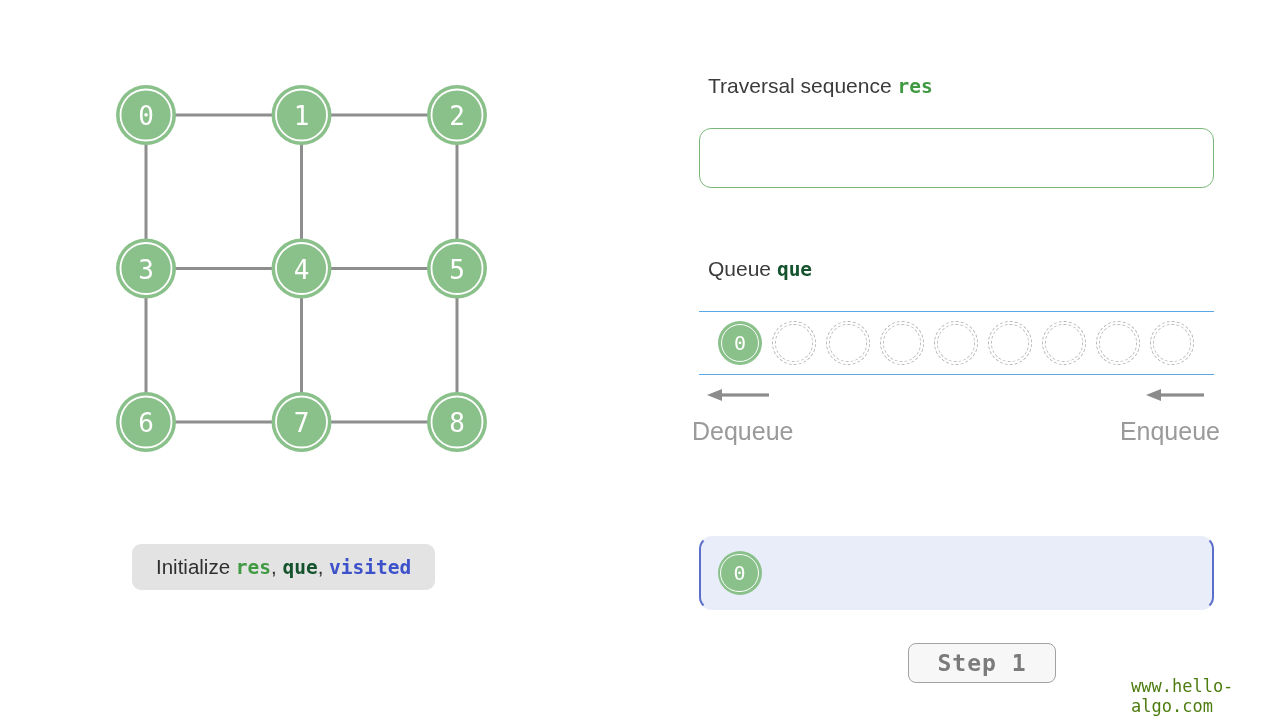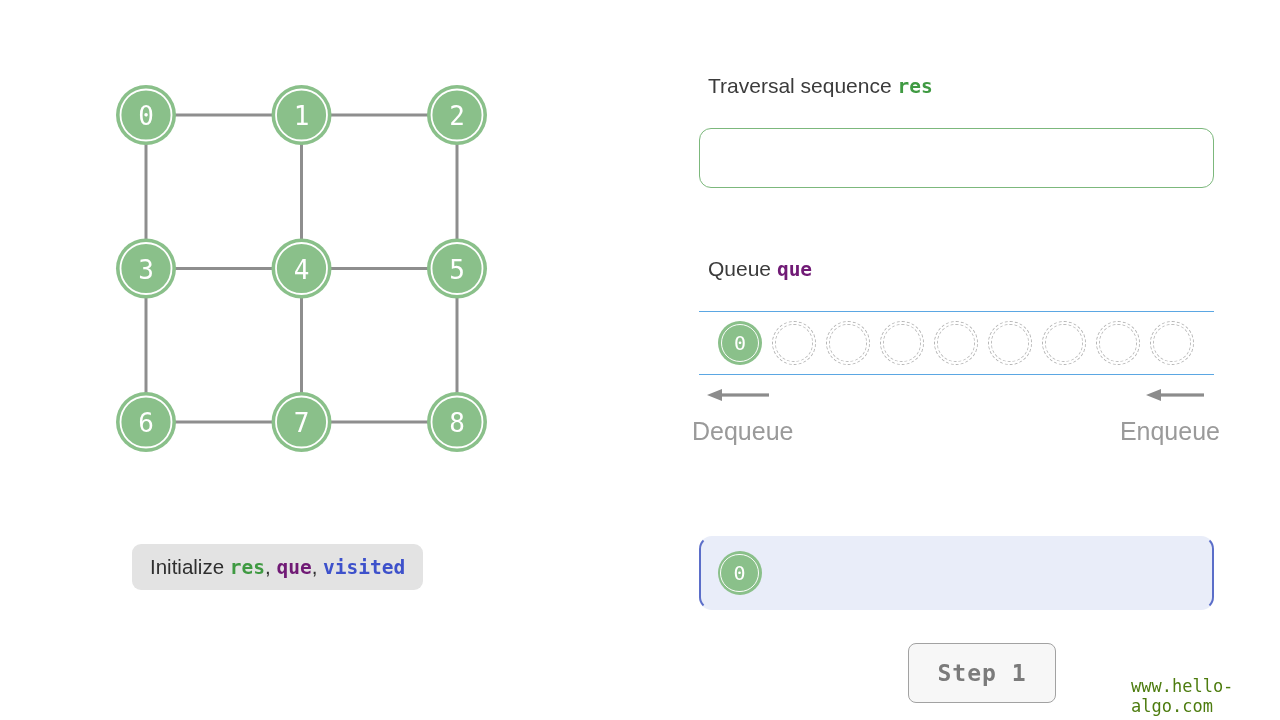--- a/index.html
+++ b/index.html
@@ -2,29 +2,29 @@
 <html><head>
 <meta charset="utf-8">
 <style>
   * { margin:0; padding:0; box-sizing:border-box; }
   html, body { width:1280px; height:720px; background:#ffffff;
                font-family:"Liberation Sans", sans-serif; overflow:hidden; }
   .stage { position:absolute; left:0; top:0; width:1280px; height:720px; background:#ffffff; }
 
   .mono { font-family:"DejaVu Sans Mono", monospace; font-weight:bold; }
   .c-green  { color:#3f9a42; }
-  .c-blue   { color:#701a75; }
+  .c-blue   { color:#14532d; }
   .c-indigo { color:#3d51cb; }
 
   
   #graph-svg { position:absolute; left:80px; top:60px; }
 
   
   .caption { position:absolute; left:132px; top:544px; height:46px;
-             background:#e3e3e3; border-radius:9px; padding:0 18px;
+             background:#e3e3e3; border-radius:9px; padding:0 24px;
              display:flex; align-items:center; font-size:20.5px; color:#2f2f2f;
              white-space:pre; }
   .caption .mono { font-size:19.5px; }
 
   
   .right-col { position:absolute; left:699px; top:0; width:515px; height:720px; }
   .panel-header { position:absolute; left:9px; font-size:21px; color:#3b3b3b; white-space:pre; }
   .panel-header .mono { font-size:19.5px; }
 
   .res-box { position:absolute; left:0; top:128px; width:515px; height:60px;
@@ -52,21 +52,21 @@
   .queue-op-label { position:absolute; top:417px; font-size:25px; color:#9a9a9a; }
   .dequeue-label { left:-7px; }
   .enqueue-label { right:-6px; }
 
   .set-box { position:absolute; left:0; top:536px; width:515px; height:74px;
              background:#e9edf9; border:2.5px solid transparent;
              border-left-color:#5b6ec9; border-right-color:#5b6ec9;
              border-radius:13px; display:flex; align-items:center; gap:10px; padding-left:16.5px; }
 
   
-  .step-button { position:absolute; left:908px; top:643px; width:148px; height:60px;
+  .step-button { position:absolute; left:908px; top:643px; width:148px; height:40px;
                  background:#f7f7f7; border:1.5px solid #a2a2a2; border-radius:8px;
                  display:flex; align-items:center; justify-content:center;
                  font-family:"DejaVu Sans Mono", monospace; font-weight:bold;
                  font-size:23px; color:#7b7b7b; letter-spacing:1px; cursor:pointer; }
   .watermark { position:absolute; left:1131px; top:676px;
                font-family:"DejaVu Sans Mono", monospace; font-size:17px; color:#4d7c0f; }
 </style>
 </head>
 <body>
 

